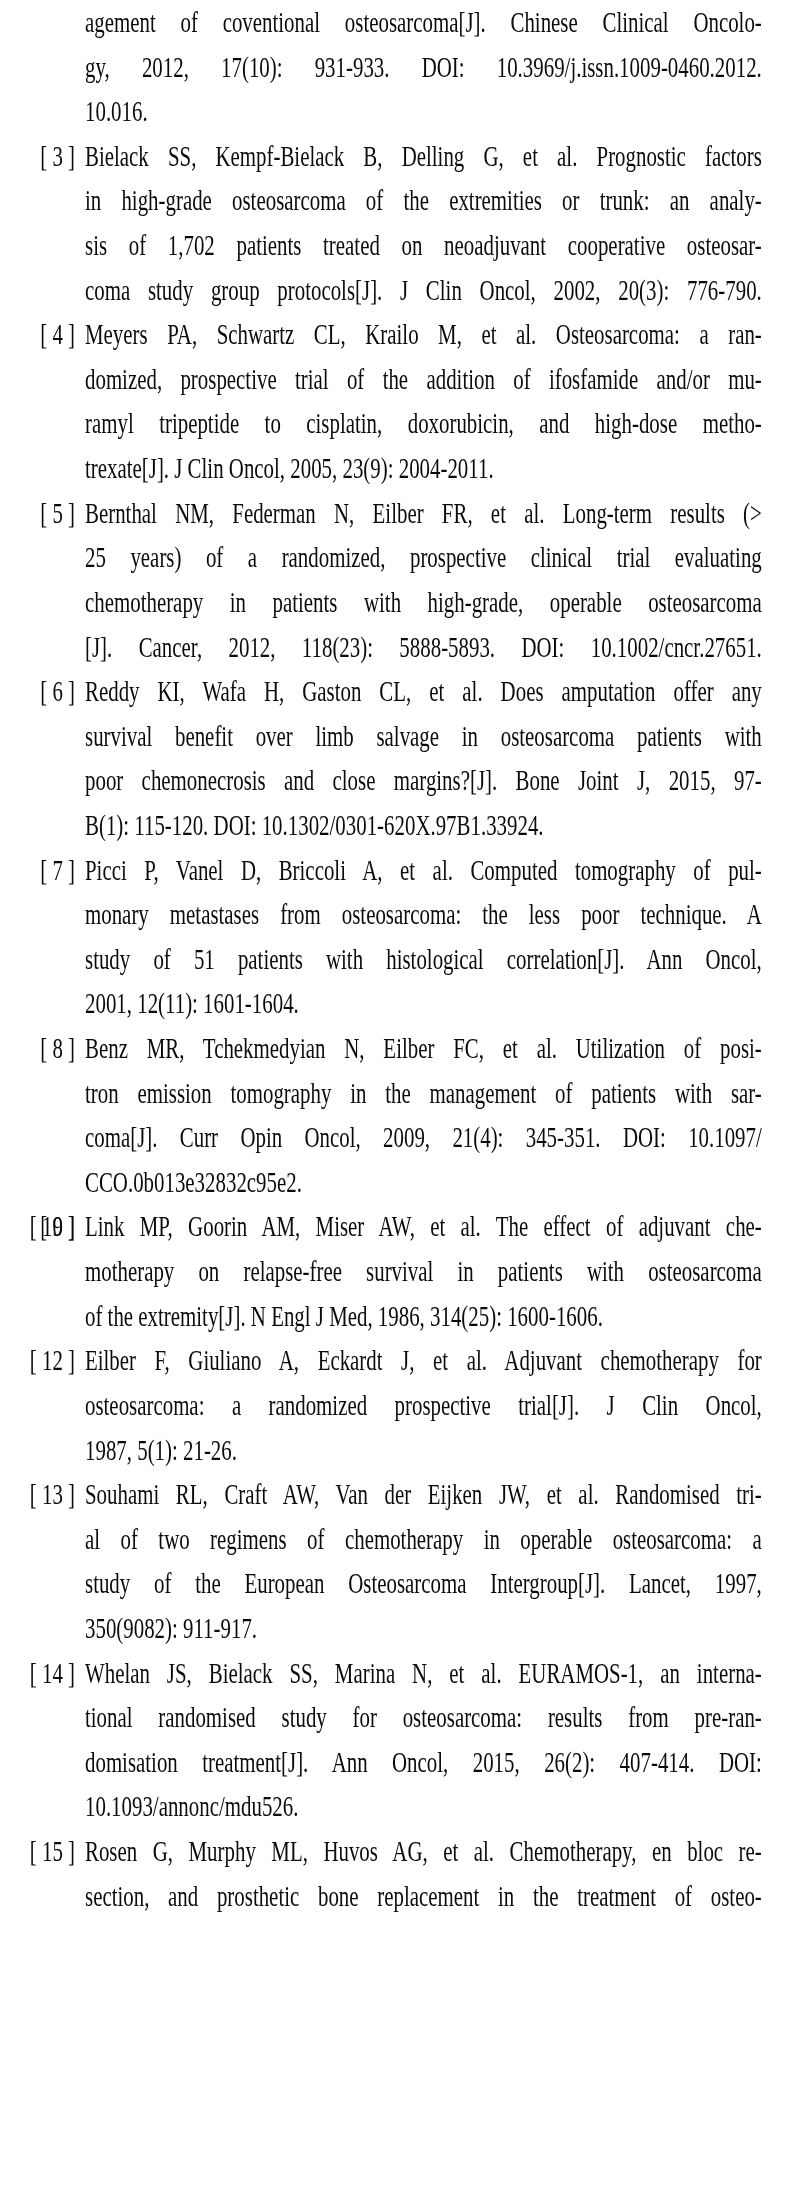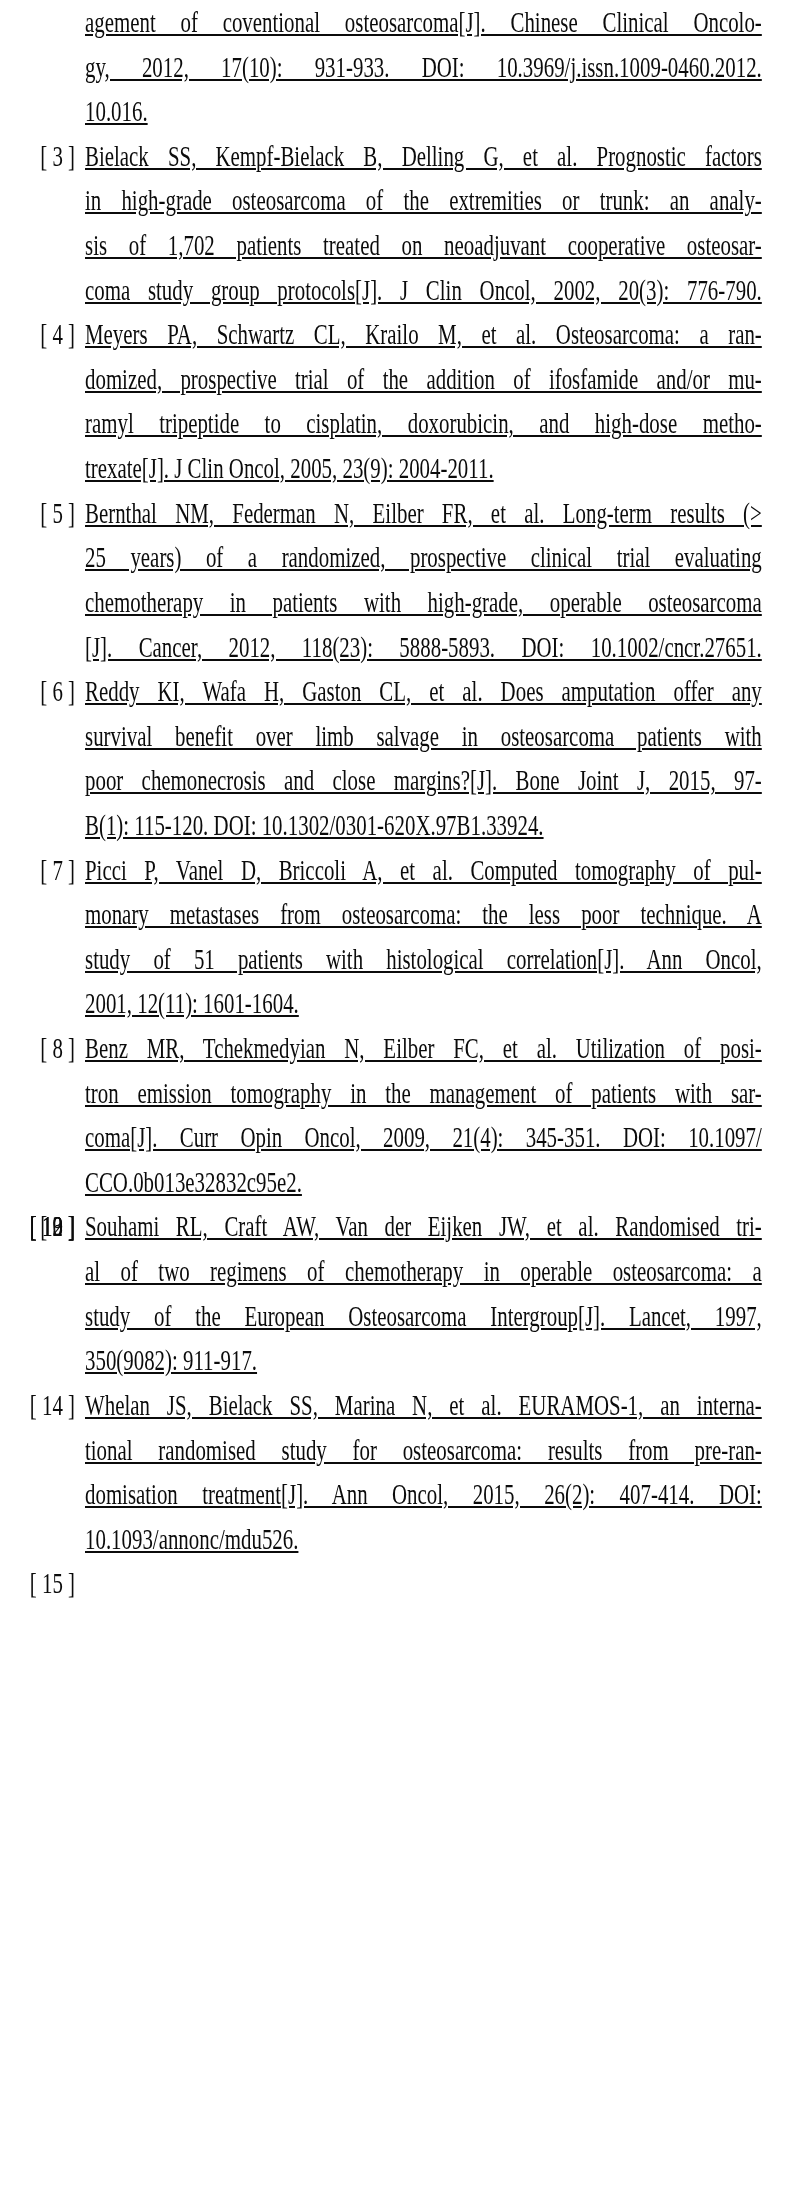--- a/index.html
+++ b/index.html
@@ -12,21 +12,20 @@
     height: 2186px;
     overflow: hidden;
     font-family: "Liberation Serif", "DejaVu Serif", serif;
     color: #0b0b0b;
   }
   .page {
     position: relative;
     width: 800px;
     height: 2186px;
     overflow: hidden;
-    text-decoration: underline;
   }
   .ref {
     position: relative;
   }
   
   .ref-num {
     position: absolute;
     left: 0;
     top: 0;
     width: 75px;
@@ -123,23 +122,33 @@
           <div class="line">tron emission tomography in the management of patients with sar-</div>
           <div class="line">coma[J]. Curr Opin Oncol, 2009, 21(4): 345-351. DOI: 10.1097/</div>
           <div class="line last">CCO.0b013e32832c95e2.</div>
         </div>
       </div>
       <div class="ref">
         <div class="ref-num">[ 9 ]</div>
       </div>
       <div class="ref">
         <div class="ref-num">[ 10 ]</div>
+        <div class="ref-lines">
+          <div class="line">Link MP, Goorin AM, Miser AW, et al. The effect of adjuvant che-</div>
+          <div class="line">motherapy on relapse-free survival in patients with osteosarcoma</div>
+          <div class="line last">of the extremity[J]. N Engl J Med, 1986, 314(25): 1600-1606.</div>
+        </div>
       </div>
       <div class="ref">
         <div class="ref-num">[ 12 ]</div>
+        <div class="ref-lines">
+          <div class="line">Eilber F, Giuliano A, Eckardt J, et al. Adjuvant chemotherapy for</div>
+          <div class="line">osteosarcoma: a randomized prospective trial[J]. J Clin Oncol,</div>
+          <div class="line last">1987, 5(1): 21-26.</div>
+        </div>
       </div>
       <div class="ref">
         <div class="ref-num">[ 13 ]</div>
         <div class="ref-lines">
           <div class="line">Souhami RL, Craft AW, Van der Eijken JW, et al. Randomised tri-</div>
           <div class="line">al of two regimens of chemotherapy in operable osteosarcoma: a</div>
           <div class="line">study of the European Osteosarcoma Intergroup[J]. Lancet, 1997,</div>
           <div class="line last">350(9082): 911-917.</div>
         </div>
       </div>
@@ -147,15 +156,19 @@
         <div class="ref-num">[ 14 ]</div>
         <div class="ref-lines">
           <div class="line">Whelan JS, Bielack SS, Marina N, et al. EURAMOS-1, an interna-</div>
           <div class="line">tional randomised study for osteosarcoma: results from pre-ran-</div>
           <div class="line">domisation treatment[J]. Ann Oncol, 2015, 26(2): 407-414. DOI:</div>
           <div class="line last">10.1093/annonc/mdu526.</div>
         </div>
       </div>
       <div class="ref">
         <div class="ref-num">[ 15 ]</div>
+        <div class="ref-lines">
+          <div class="line">Rosen G, Murphy ML, Huvos AG, et al. Chemotherapy, en bloc re-</div>
+          <div class="line">section, and prosthetic bone replacement in the treatment of osteo-</div>
+        </div>
       </div>
     </div>
 </div>
 
 </body></html>

